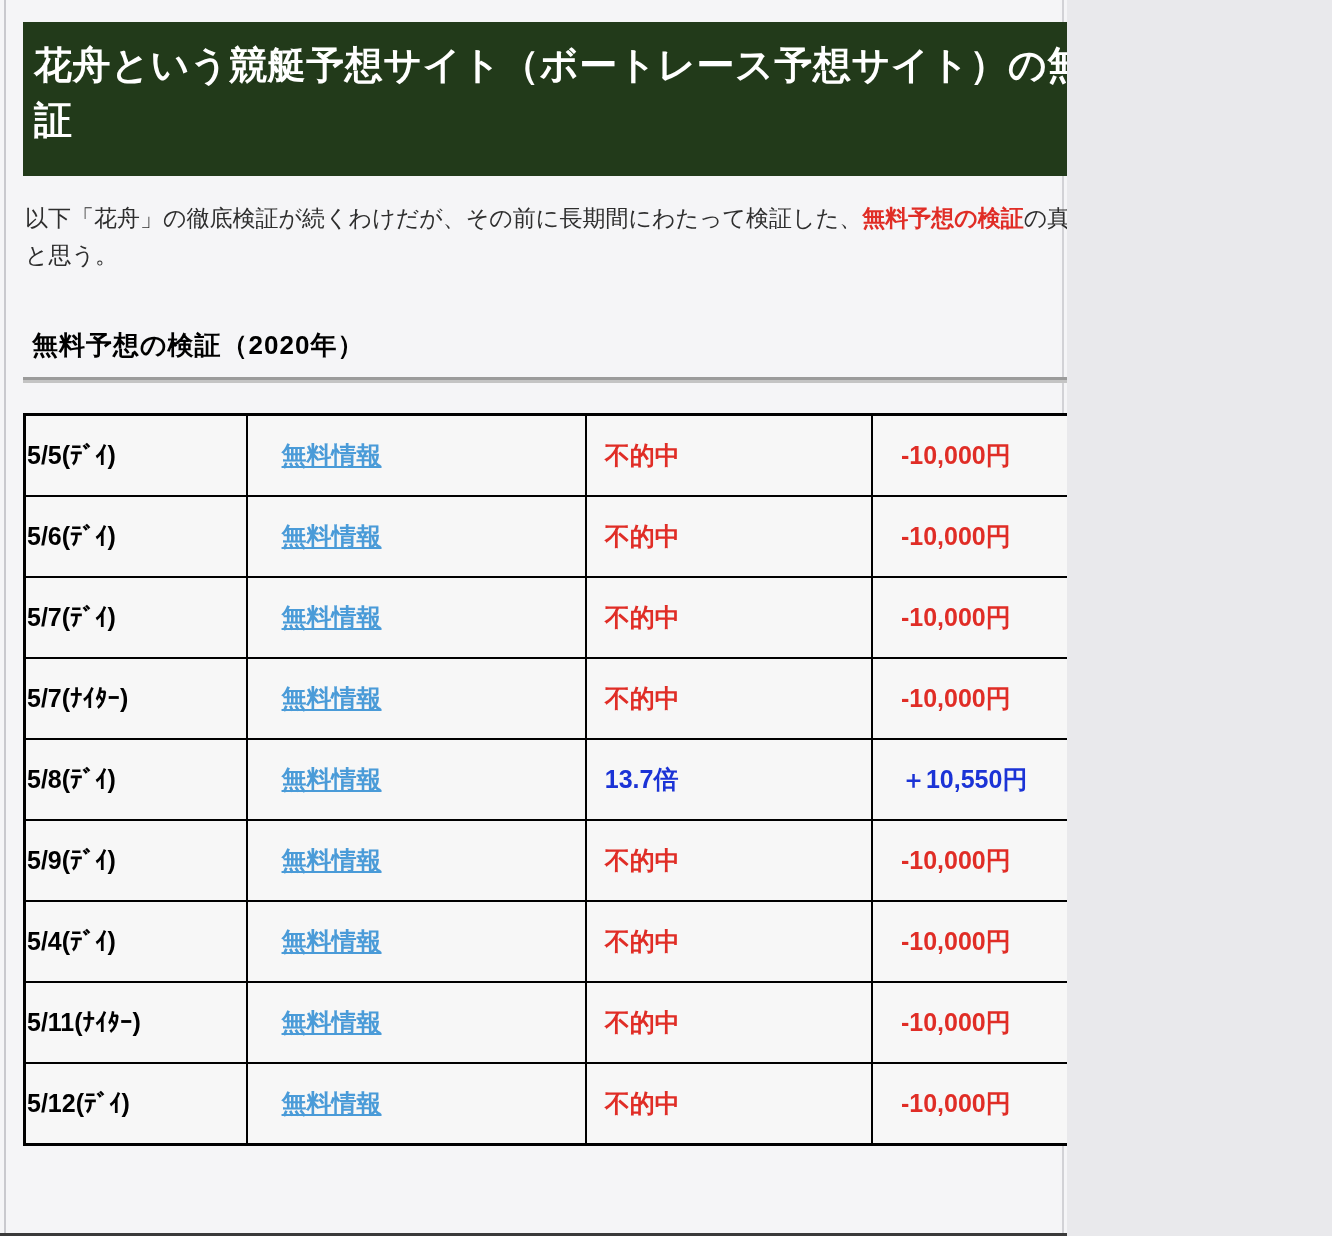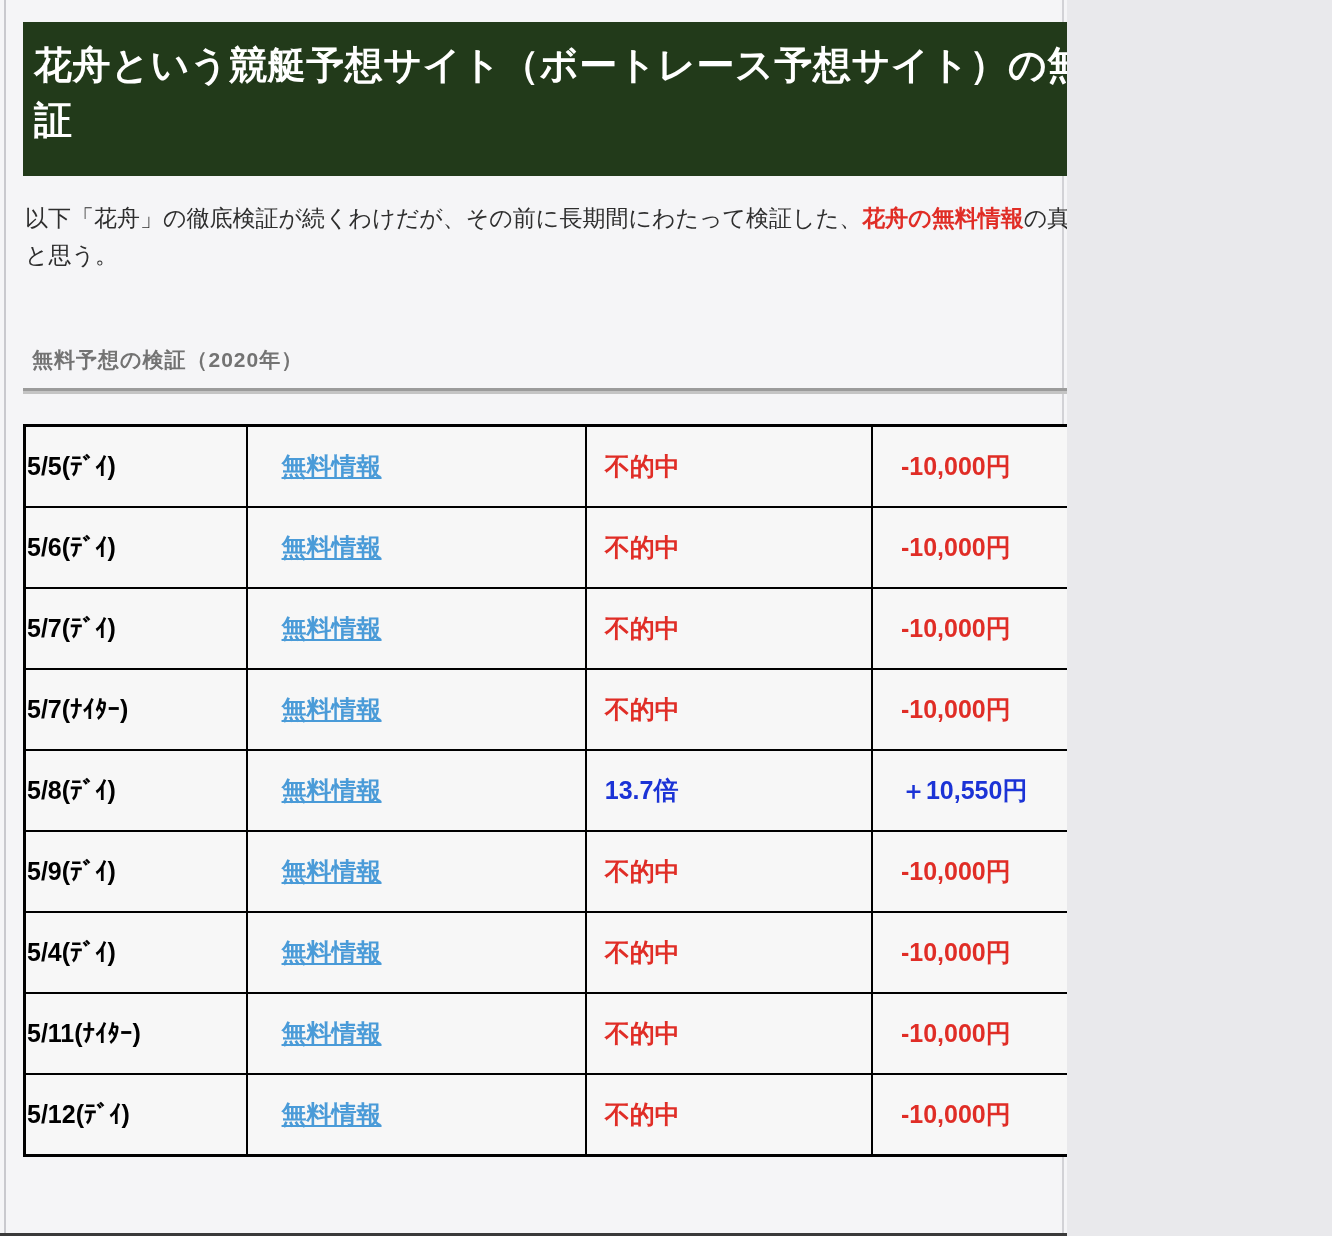--- a/index.html
+++ b/index.html
@@ -46,24 +46,24 @@
     margin: 24px 0 0 2px;
     font-size: 23px;
     line-height: 1.6;
     color: #2e2e2e;
   }
   .intro .highlight {
     color: #e02d26;
     font-weight: bold;
   }
   .section-title {
-    margin: 72px 0 14px 9px;
-    font-size: 21px;
-    font-weight: bold;
-    color: #737373;
+    margin: 54px 0 14px 9px;
+    font-size: 26px;
+    font-weight: bold;
+    color: #000000;
     letter-spacing: 1px;
   }
   .section-rule {
     border: none;
     height: 3px;
     background: #c4c4c4;
     border-top: 3px solid #9b9b9b;
     margin: 0 0 0 0;
   }
   table.results {
@@ -104,21 +104,21 @@
 <div class="viewport">
   <div class="window-edge-left"></div>
   <div class="window-edge-right"></div>
   <div class="window-edge-bottom"></div>
 
   <div class="content">
 
     <h1 class="page-title">花舟という競艇予想サイト（ボートレース予想サイト）の無料情報を検証</h1>
 
     <p class="intro">
-      <span>以下「花舟」の徹底検証が続くわけだが、その前に長期間にわたって検証した、</span><span class="highlight">花舟の無料情報</span><span>の真価について検証したいと思う。</span>
+      <span>以下「花舟」の徹底検証が続くわけだが、その前に長期間にわたって検証した、</span><span class="highlight">無料予想の検証</span><span>の真価について検証したいと思う。</span>
     </p>
 
     <h2 class="section-title">無料予想の検証（2020年）</h2>
 
     <hr class="section-rule">
 
     <table class="results">
       <tbody>
   <tr>
     <td class="cell-date">5/5(ﾃﾞｲ)</td>

